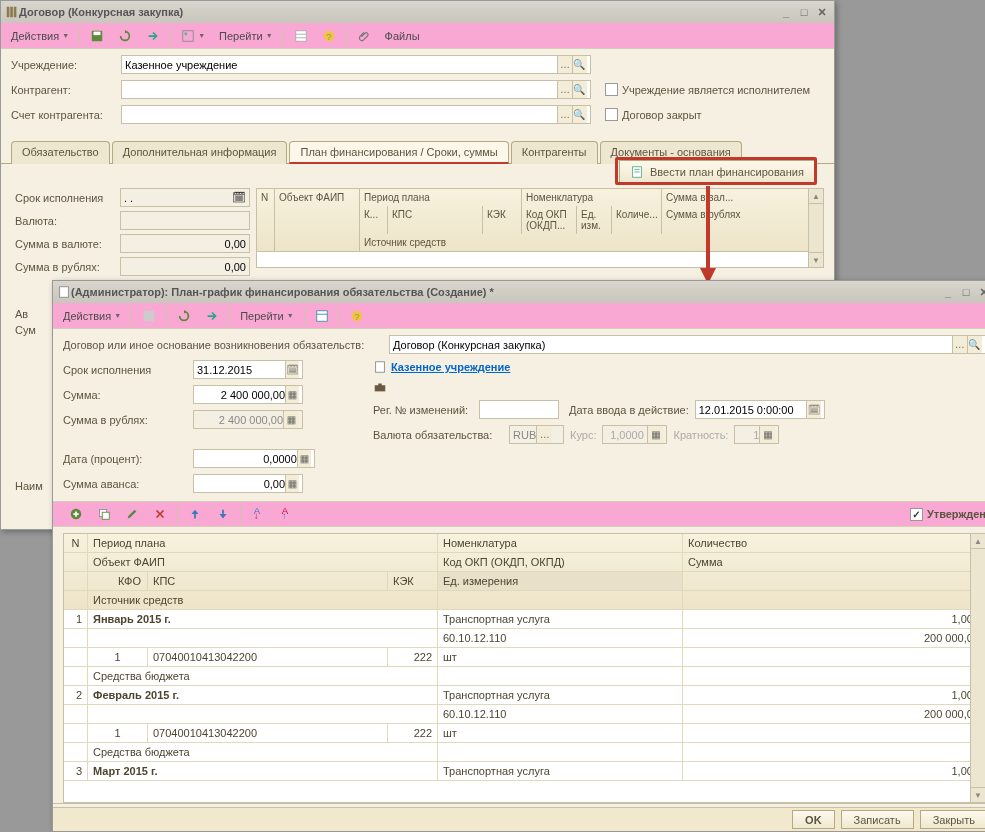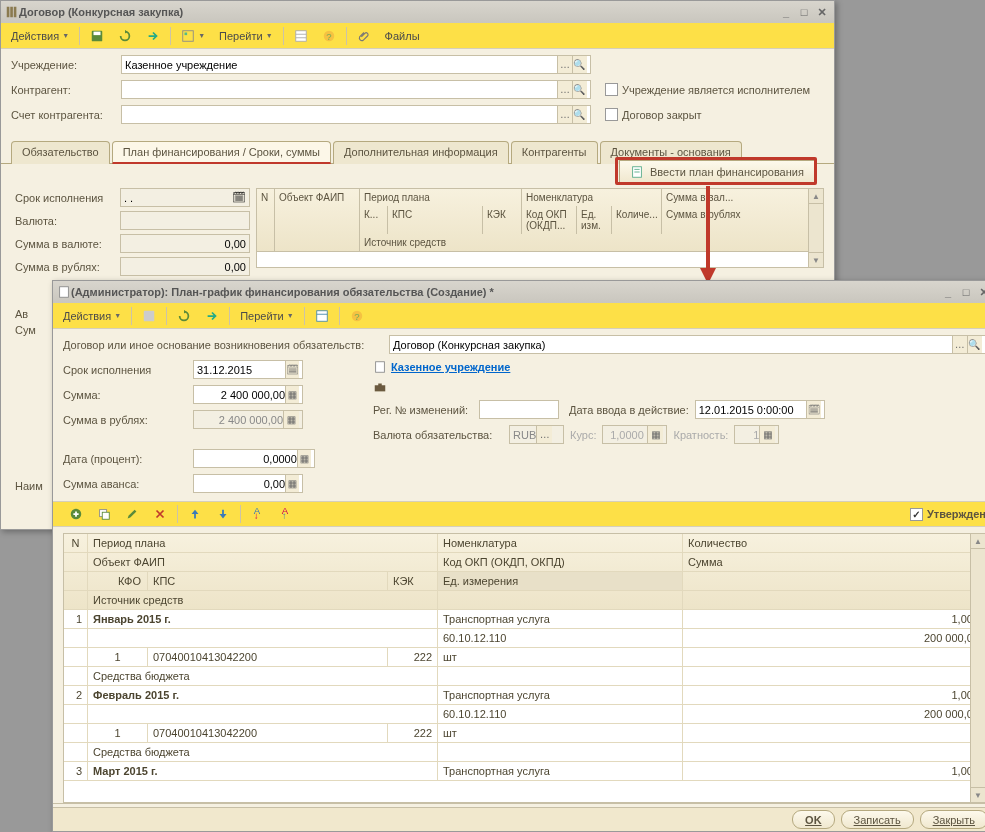--- a/index.html
+++ b/index.html
@@ -6,21 +6,21 @@
 body { background: #999; width: 985px; height: 832px; position: relative; overflow: hidden; }
 
 .window { position: absolute; background: #f5f0e1; border: 1px solid #999; box-shadow: 2px 2px 6px rgba(0,0,0,.3); }
 .win1 { left: 0; top: 0; width: 835px; height: 530px; }
 .win2 { left: 52px; top: 280px; width: 945px; height: 552px; }
 
 .titlebar { height: 22px; background: linear-gradient(#d8d5cd,#c9c6be); display: flex; align-items: center; padding: 0 4px; color: #555; font-weight: bold; }
 .titlebar .spacer { flex: 1; }
 .titlebar .wbtn { width: 16px; height: 14px; margin-left: 2px; display: flex; align-items: center; justify-content: center; color: #666; cursor: default; }
 
-.toolbar { height: 26px; background: #fde047; display: flex; align-items: center; padding: 0 4px; border-bottom: 1px solid #d5cfba; gap: 2px; }
+.toolbar { height: 26px; background: #f9a8d4; display: flex; align-items: center; padding: 0 4px; border-bottom: 1px solid #d5cfba; gap: 2px; }
 .tbtn { height: 20px; padding: 0 5px; display: flex; align-items: center; gap: 3px; color: #4a4a4a; cursor: default; border: 1px solid transparent; border-radius: 3px; }
 .tbtn .dd { font-size: 7px; color: #666; }
 .sep { width: 1px; height: 18px; background: #ccc3a8; margin: 0 2px; }
 
 .form-area { padding: 6px 10px; }
 .form-row { display: flex; align-items: center; margin-bottom: 6px; }
 .form-label { width: 110px; color: #5c5440; }
 .form-label2 { color: #5c5440; margin-right: 6px; }
 .field { height: 19px; border: 1px solid #c7bfa6; background: #fff; flex: 1; display: flex; align-items: center; padding: 0 3px; }
 .field input { border: none; outline: none; width: 100%; background: transparent; }
@@ -57,21 +57,21 @@
 .g2row { display: flex; }
 .g2cell { border-right: 1px solid #e2d9bd; border-bottom: 1px solid #e2d9bd; padding: 3px 5px; color: #4c4530; }
 .col-n { width: 24px; text-align: center; }
 .col-a { width: 350px; }
 .col-b { width: 245px; }
 .col-c { flex: 1; text-align: right; }
 .bold { font-weight: bold; }
 .ra { text-align: right; }
 
 .footer { position: absolute; left: 0; right: 0; bottom: 0; height: 24px; background: #f1e8cd; border-top: 1px solid #c7bfa6; display: flex; align-items: center; justify-content: flex-end; padding: 0 8px; gap: 6px; }
-.footer-btn { height: 19px; padding: 0 12px; border: 1px solid #b5a97f; background: linear-gradient(#fdf9ec,#f0e8cf); display: flex; align-items: center; color: #5c5440; border-radius: 9px; text-decoration: underline; }
+.footer-btn { height: 19px; padding: 0 12px; border: 1px solid #b5a97f; background: linear-gradient(#fdf9ec,#f0e8cf); display: flex; align-items: center; color: #5c5440; border-radius: 0; }
 .footer-btn.primary { font-weight: bold; }
 
 .checkbox { width: 13px; height: 13px; border: 1px solid #999; background: #fff; display: inline-flex; align-items: center; justify-content: center; color: #333; font-size: 10px; margin-right: 4px; }
 
 .total-row { text-align: right; padding: 4px 10px; color: #7a5c1a; border-top: 1px solid #c7bfa6; }
 
 .icon-svg { width: 14px; height: 14px; }
 .scrollbar-v { position:absolute; right:0; top:0; bottom:0; width:15px; background:#ece5cf; border-left:1px solid #c7bfa6;}
 .scrollbar-v .sbtn { height:15px; border-bottom:1px solid #c7bfa6; display:flex;align-items:center;justify-content:center;color:#888;font-size:8px;}
 .scrollbar-v .sbtn.bot { position:absolute;bottom:0;left:0;right:0;border-top:1px solid #c7bfa6;border-bottom:none;}
@@ -184,22 +184,22 @@
       <div style="width:14px"></div>
       <label style="display:flex;align-items:center;color:#5c5440">
           <span class="checkbox"></span>
           <span>Договор закрыт</span>
         </label>
     </div>
   </div>
 
   <div class="tabs">
     <div class="tab">Обязательство</div>
+    <div class="tab">Дополнительная информация</div>
     <div class="tab active underlined">План финансирования / Сроки, суммы</div>
-    <div class="tab">Дополнительная информация</div>
     <div class="tab">Контрагенты</div>
     <div class="tab">Документы - основания</div>
   </div>
 
   <div class="btn-financing">
     <svg class="icon-svg" viewBox="0 0 16 16">
         <rect x="3" y="2" width="10" height="12" fill="#fff" stroke="#5a8"></rect>
         <line x1="5" y1="5" x2="11" y2="5" stroke="#5a8"></line>
         <line x1="5" y1="8" x2="11" y2="8" stroke="#5a8"></line>
       </svg>

